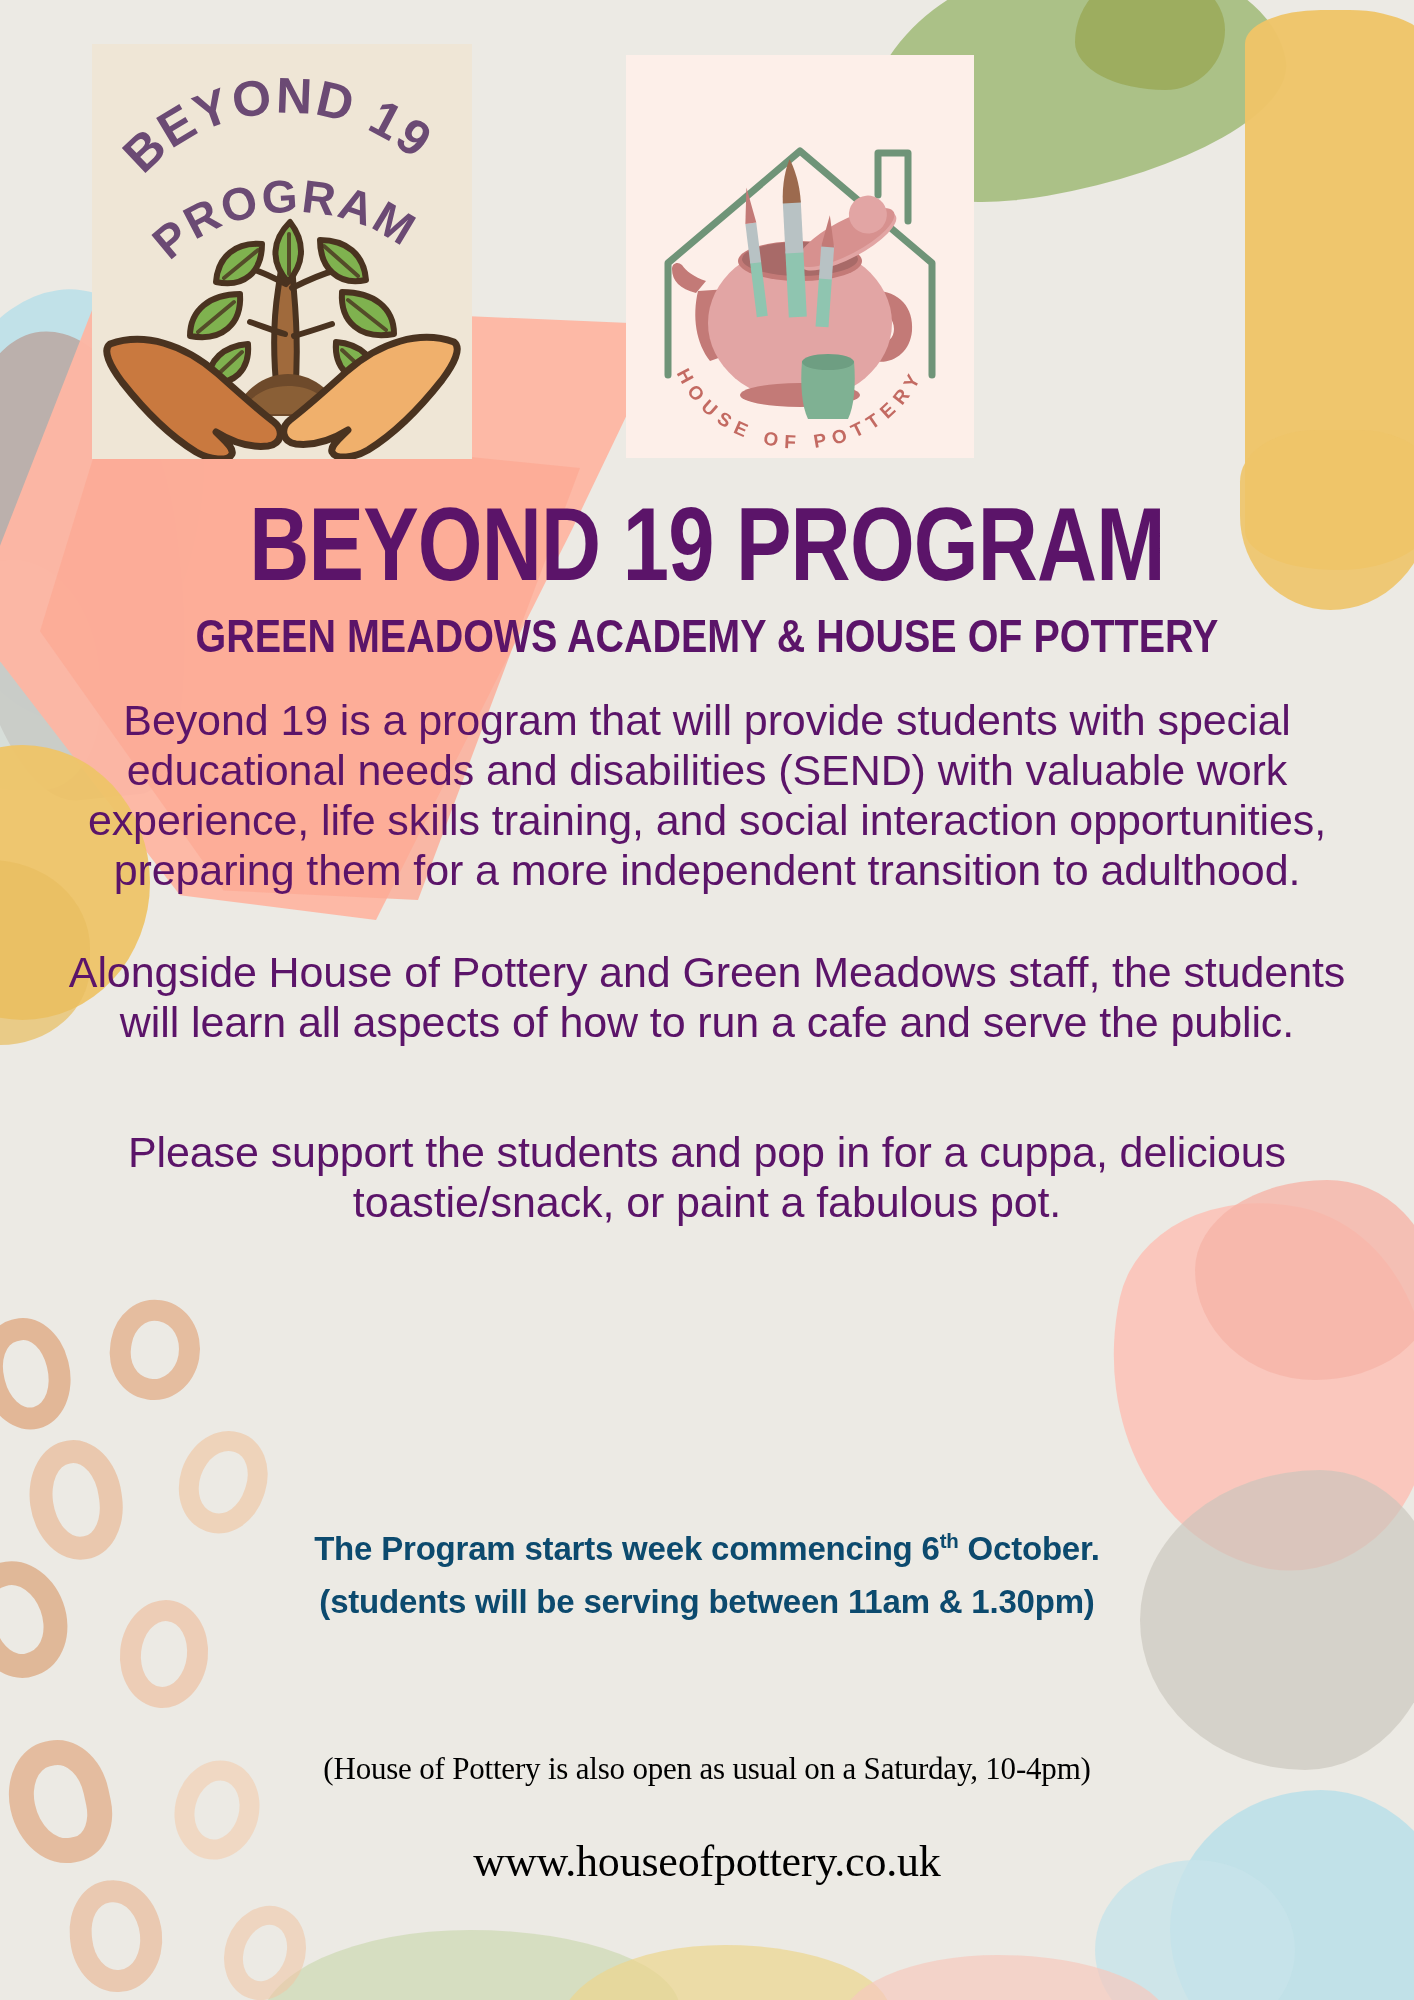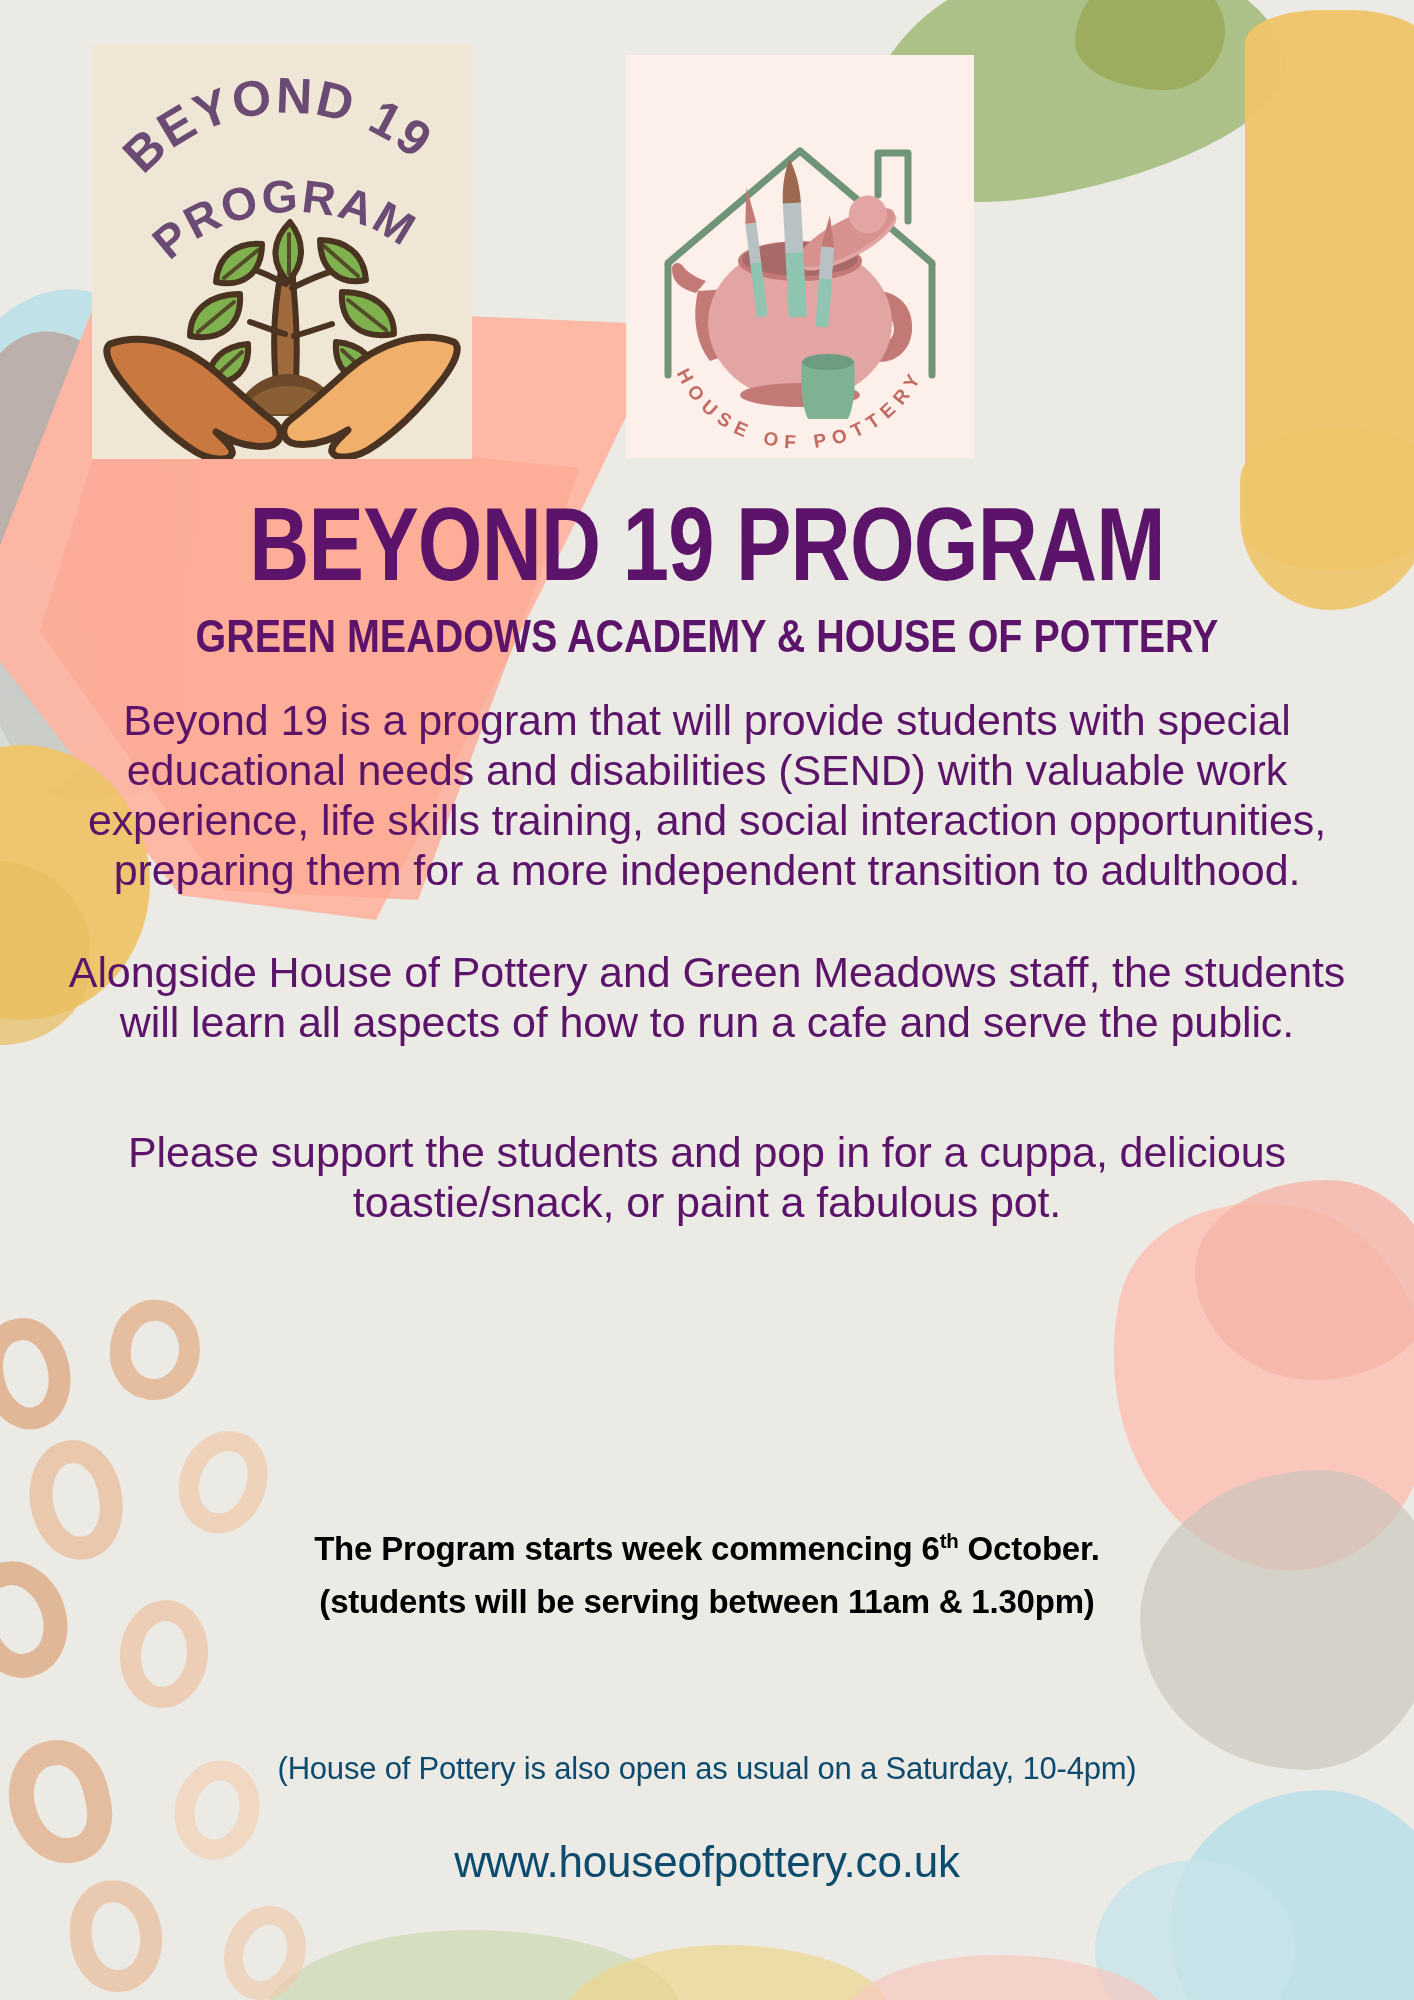--- a/index.html
+++ b/index.html
@@ -264,21 +264,21 @@
 
   .para.p1 { margin-top:0; }
   .para.p2 { margin-top:52px;text-align:center; }
   .para.p3 { margin-top:80px; }
 
   
   .details {
     position:absolute;
     top:1522px; left:0; width:1414px;
     text-align:center;
-    color:#000000;
+    color:#0c4a6e;
     font-family:"Liberation Sans", sans-serif;
     font-weight:700;
   }
 
   .det-line {
     font-size:33px;
     line-height:53px;
     letter-spacing:-0.2px;
   }
 
@@ -286,22 +286,22 @@
     font-size:.62em;
     vertical-align:super;
     line-height:0;
   }
 
   
   .footer {
     position:absolute;
     top:1747px; left:0; width:1414px;
     text-align:center;
-    color:#0c4a6e;
-    font-family:Liberation Sans, sans-serif;
+    color:#000000;
+    font-family:Liberation Serif, serif;
   }
 
   .foot-line   { font-size:31px; line-height:44px; letter-spacing:-0.2px; }
   .foot-addr   { font-size:33px; line-height:42px; letter-spacing:-0.2px; margin-top:-2px; }
   .foot-web    { font-size:44px; line-height:42px; letter-spacing:-0.2px; margin-top:50px; }
 </style>
 </head>
 <body>
 
 <div id="poster">

